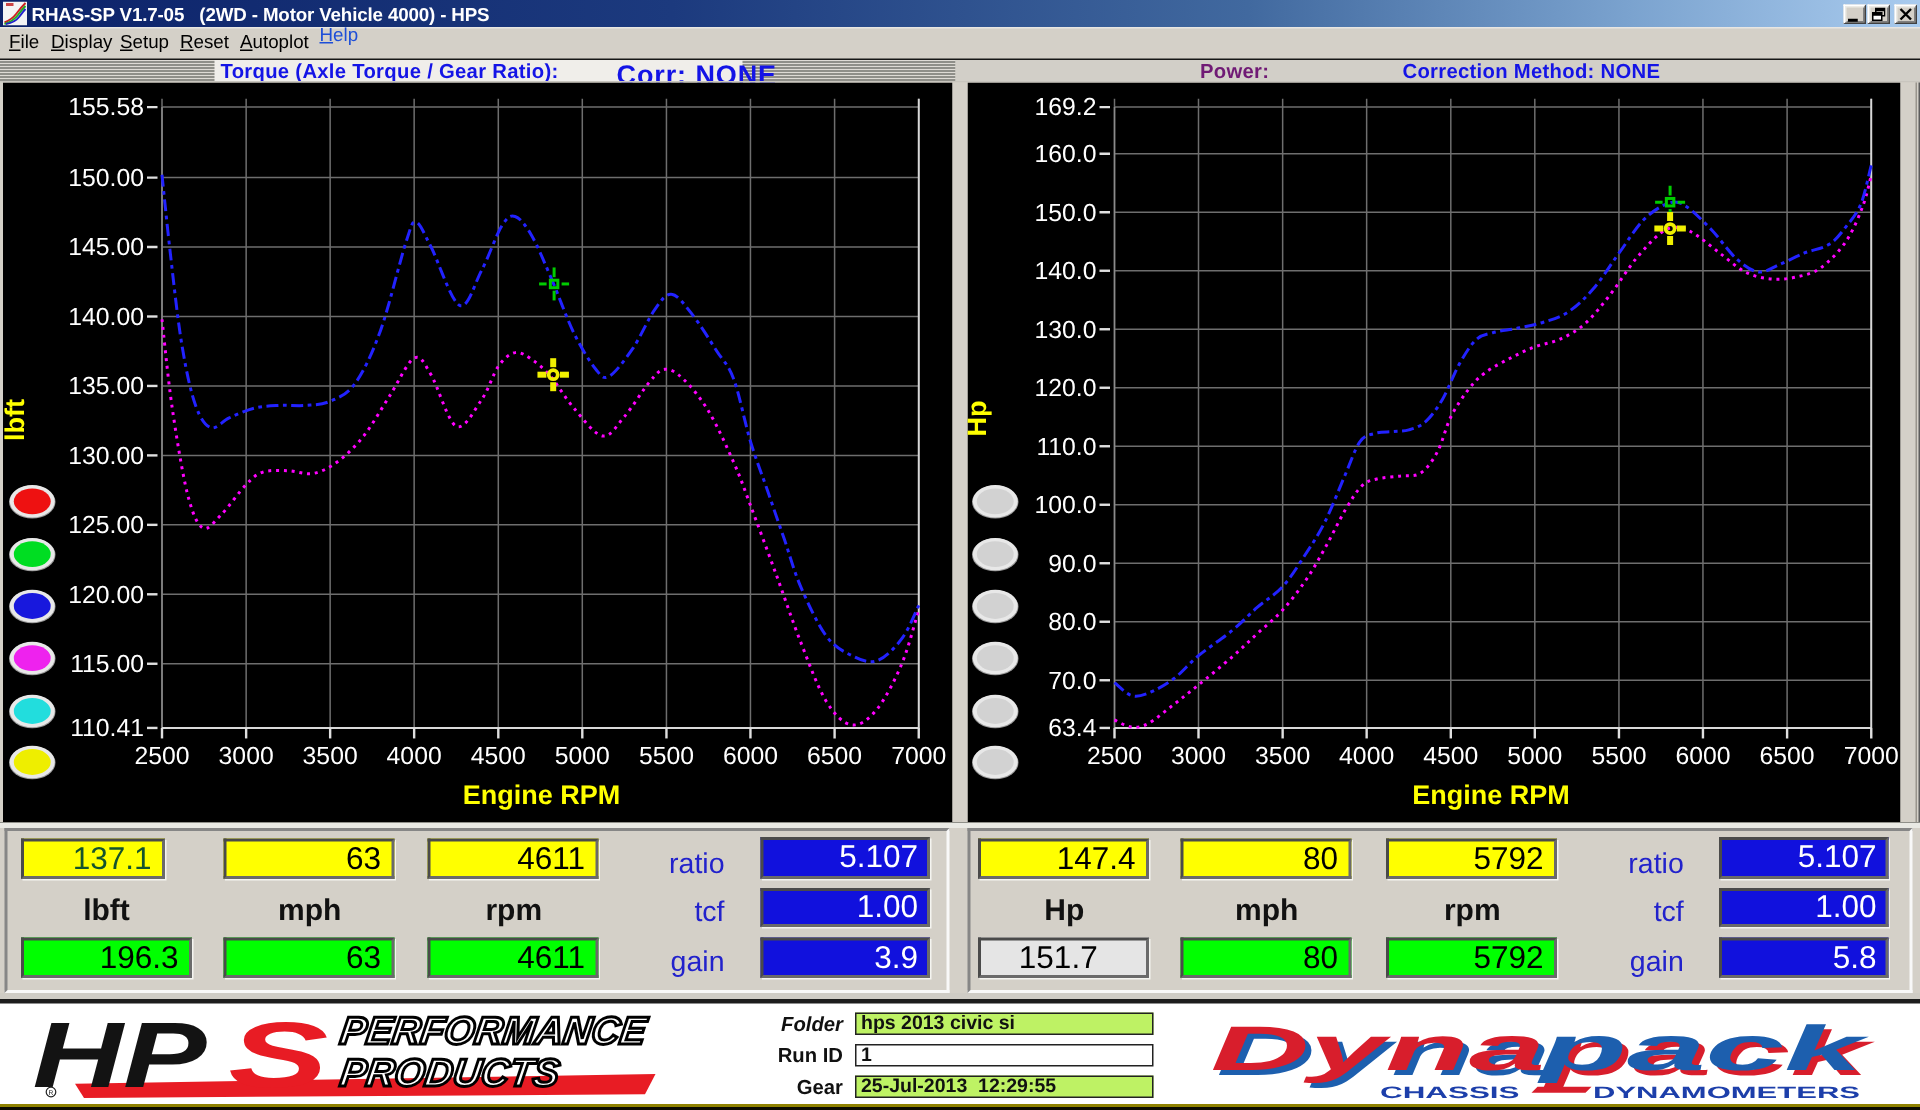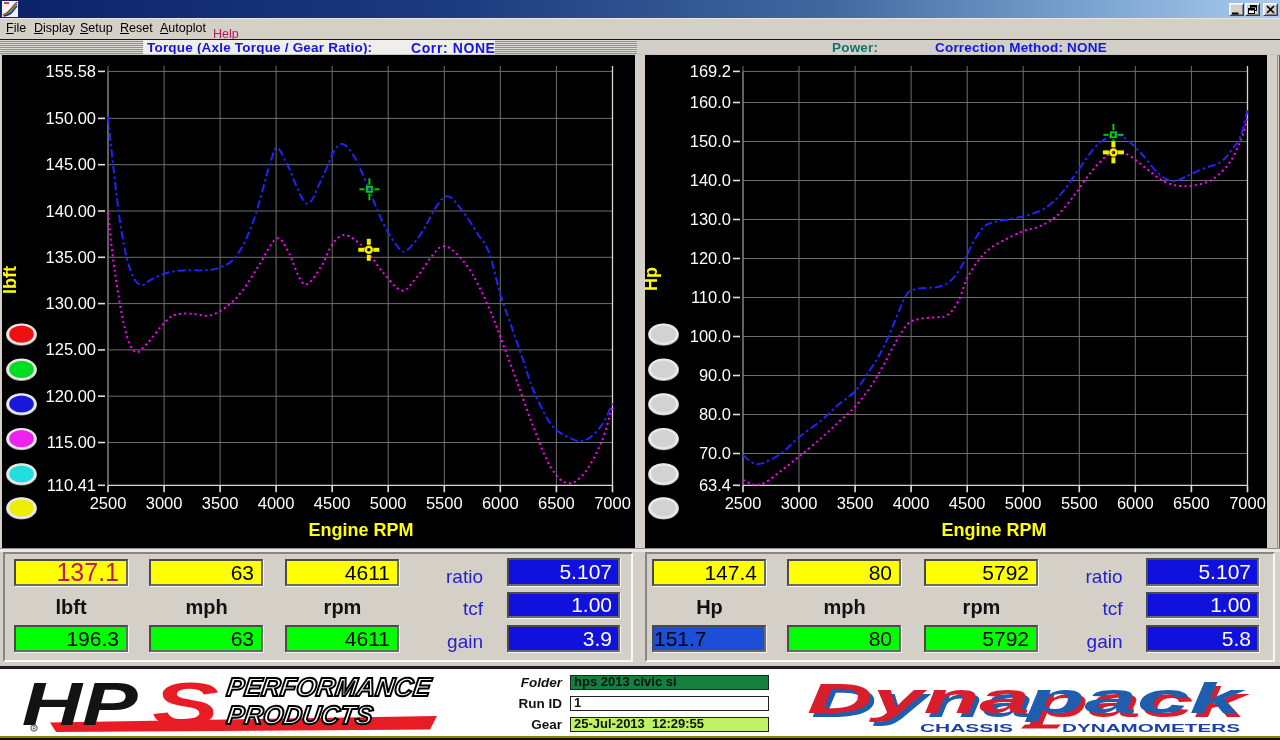--- a/index.html
+++ b/index.html
@@ -2,46 +2,47 @@
 <html><head><meta charset="utf-8"><style>html,body{margin:0;padding:0;width:1280px;height:740px;overflow:hidden;font-family:"Liberation Sans",sans-serif;}*{box-sizing:border-box;}.abs{position:absolute;}</style></head><body>
 <div style="position:relative;width:1280px;height:740px;background:#d4d0c8;">
 <div class="abs" style="left:0;top:0;width:1280px;height:18px;background:linear-gradient(to right,#0c2269 0%,#1c3a7e 35%,#41699f 65%,#7ba3cf 85%,#a9cbee 100%);"></div>
 <svg class="abs" style="left:2px;top:1px" width="16" height="16" viewBox="0 0 16 16">
       <rect width="16" height="16" fill="#f4f4f4"></rect>
       <path d="M1,14 Q6,12 9,8 T15,1" stroke="#cc2222" stroke-width="1.3" fill="none"></path>
       <path d="M1,15 Q7,13 10,9 T15,3" stroke="#22aa22" stroke-width="1.3" fill="none"></path>
       <path d="M2,15 Q8,14 11,10 T15,5" stroke="#2222cc" stroke-width="1.3" fill="none"></path>
       <rect x="2" y="1" width="5" height="2" fill="#cc4444"></rect>
     </svg>
+<div class="abs" style="left:21px;top:2.5px;font-size:12.5px;font-weight:bold;color:#fff;letter-spacing:-0.1px;">RHAS-SP V1.7-05&nbsp;&nbsp;&nbsp;(2WD - Motor Vehicle 4000) - HPS</div>
 <div class="abs" style="left:1229px;top:3px;width:15px;height:13px;background:#d4d0c8;border:1px solid;border-color:#fff #404040 #404040 #fff;box-shadow:inset 1px 1px 0 #ecebe6,inset -1px -1px 0 #808080;font-size:10px;font-weight:bold;color:#000;text-align:center;line-height:12px;"><svg width="9" height="9" viewBox="0 0 9 9" style="margin-top:2px">
         <rect x="0" y="6.5" width="6.5" height="2" fill="#000"></rect>
       </svg></div>
 <div class="abs" style="left:1245px;top:3px;width:15px;height:13px;background:#d4d0c8;border:1px solid;border-color:#fff #404040 #404040 #fff;box-shadow:inset 1px 1px 0 #ecebe6,inset -1px -1px 0 #808080;font-size:10px;font-weight:bold;color:#000;text-align:center;line-height:12px;"><svg width="9" height="9" viewBox="0 0 9 9" style="margin-top:1px">
         <rect x="2.5" y="0.5" width="6" height="5" fill="none" stroke="#000"></rect>
         <rect x="2.5" y="0.5" width="6" height="2" fill="#000"></rect>
         <rect x="0.5" y="3.5" width="6" height="5" fill="#fff" stroke="#000"></rect>
         <rect x="0.5" y="3.5" width="6" height="2" fill="#000"></rect>
       </svg></div>
 <div class="abs" style="left:1263px;top:3px;width:15px;height:13px;background:#d4d0c8;border:1px solid;border-color:#fff #404040 #404040 #fff;box-shadow:inset 1px 1px 0 #ecebe6,inset -1px -1px 0 #808080;font-size:10px;font-weight:bold;color:#000;text-align:center;line-height:12px;"><svg width="9" height="9" viewBox="0 0 9 9" style="margin-top:1px">
         <path d="M1,1 L8,8 M8,1 L1,8" stroke="#000" stroke-width="1.6"></path>
       </svg></div>
 <div class="abs" style="left:0;top:18px;width:1280px;height:20.5px;background:#d4d0c8;border-top:1px solid #e8e6e2;"></div>
 <div class="abs" style="left:6px;top:20.5px;font-size:12.5px;color:#000;"><span style="text-decoration:underline;">F</span>ile</div>
 <div class="abs" style="left:34px;top:20.5px;font-size:12.5px;color:#000;"><span style="text-decoration:underline;">D</span>isplay</div>
 <div class="abs" style="left:80px;top:20.5px;font-size:12.5px;color:#000;"><span style="text-decoration:underline;">S</span>etup</div>
 <div class="abs" style="left:120px;top:20.5px;font-size:12.5px;color:#000;"><span style="text-decoration:underline;">R</span>eset</div>
 <div class="abs" style="left:160px;top:20.5px;font-size:12.5px;color:#000;"><span style="text-decoration:underline;">A</span>utoplot</div>
-<div class="abs" style="left:213px;top:27px;font-size:12.5px;color:#be185d;"><span style="text-decoration:underline;">H</span>elp</div>
+<div class="abs" style="left:213px;top:16px;font-size:12.5px;color:#1d4ed8;"><span style="text-decoration:underline;">H</span>elp</div>
 <div class="abs" style="left:0;top:38.5px;width:1280px;height:1.5px;background:#161616;"></div>
 <div class="abs" style="left:0;top:40px;width:637px;height:14px;background:repeating-linear-gradient(to bottom,#dedbd5 0px,#dedbd5 1px,#8f8f89 1px,#8f8f89 2px);"></div>
 <div class="abs" style="left:637px;top:40px;width:643px;height:14px;background:#d2cfc8;"></div>
 <div class="abs" style="left:143px;top:40px;width:352px;height:14px;background:#f0eeea;"></div>
 <div class="abs" style="left:147px;top:40px;font-size:13.5px;font-weight:bold;color:#1414e6;letter-spacing:0.2px;">Torque (Axle Torque / Gear Ratio):</div>
-<div class="abs" style="left:411px;top:40px;font-size:14px;font-weight:bold;color:#1414e6;letter-spacing:0.6px;">Corr: NONE</div>
-<div class="abs" style="left:832px;top:40px;font-size:13.5px;font-weight:bold;color:#0f766e;letter-spacing:0.2px;">Power:</div>
+<div class="abs" style="left:411px;top:40px;font-size:18px;font-weight:bold;color:#1414e6;letter-spacing:0.6px;">Corr: NONE</div>
+<div class="abs" style="left:800px;top:40px;font-size:13.5px;font-weight:bold;color:#701a75;letter-spacing:0.2px;">Power:</div>
 <div class="abs" style="left:935px;top:40px;font-size:13.5px;font-weight:bold;color:#1414e6;letter-spacing:0.2px;">Correction Method: NONE</div>
 <div class="abs" style="left:0;top:54px;width:1280px;height:1px;background:#c8c5be;"></div>
 <div class="abs" style="left:0;top:55px;width:1280px;height:493px;background:#d4d0c8;"></div>
 <svg style="position:absolute;left:2px;top:55px" width="633" height="493" viewBox="2 55 633 493">
       <rect x="2" y="55" width="633" height="493" fill="#000"></rect>
       <g stroke="#6e6e6e" stroke-width="1">
         <line x1="108.0" y1="65.9" x2="108.0" y2="485.3"></line>
         <line x1="164.1" y1="65.9" x2="164.1" y2="485.3"></line>
         <line x1="220.1" y1="65.9" x2="220.1" y2="485.3"></line>
         <line x1="276.1" y1="65.9" x2="276.1" y2="485.3"></line>
@@ -255,38 +256,38 @@
       <ellipse cx="663.5" cy="474.0" rx="15" ry="10.8" fill="#e8e8e8"></ellipse>
       <ellipse cx="663.5" cy="474.0" rx="12.3" ry="8.6" fill="#d2d2d2"></ellipse>
       <ellipse cx="663.5" cy="508.5" rx="15.5" ry="11" fill="#9a9a9a"></ellipse>
       <ellipse cx="663.5" cy="508.0" rx="15" ry="10.8" fill="#e8e8e8"></ellipse>
       <ellipse cx="663.5" cy="508.0" rx="12.3" ry="8.6" fill="#d2d2d2"></ellipse>
     </svg>
 <div class="abs" style="left:1277px;top:55px;width:1px;height:493px;background:#98948c;"></div>
 <div class="abs" style="left:1279px;top:55px;width:1px;height:493px;background:#5c5c5c;"></div>
 <div class="abs" style="left:0;top:548px;width:1280px;height:4px;background:linear-gradient(to bottom,#8f8f89 0 1px,#e9e9e4 1px 4px);"></div>
 <div style="position:absolute;left:3px;top:552px;width:630px;height:110px;background:#d4d0c8;border:2px solid;border-color:#868686 #f8f8f8 #f8f8f8 #868686;box-sizing:border-box;"></div>
-    <div style="position:absolute;left:14px;top:559px;width:114px;height:27px;background:#ffff00;border:2px solid;border-color:#4a4a4a #6a6a6a #6a6a6a #4a4a4a;box-shadow:1px 1px 0 #f4f4f0;box-sizing:border-box;color:#be185d;font-size:25px;text-align:right;padding-right:7px;line-height:23px;">137.1</div>
+    <div style="position:absolute;left:14px;top:559px;width:96px;height:27px;background:#ffff00;border:2px solid;border-color:#4a4a4a #6a6a6a #6a6a6a #4a4a4a;box-shadow:1px 1px 0 #f4f4f0;box-sizing:border-box;color:#14532d;font-size:21px;text-align:right;padding-right:7px;line-height:23px;">137.1</div>
     <div style="position:absolute;left:14px;top:625px;width:114px;height:27px;background:#00ff00;border:2px solid;border-color:#4a4a4a #6a6a6a #6a6a6a #4a4a4a;box-shadow:1px 1px 0 #f4f4f0;box-sizing:border-box;color:#000;font-size:21px;text-align:right;padding-right:7px;line-height:23px;">196.3</div>
     <div style="position:absolute;left:149px;top:559px;width:114px;height:27px;background:#ffff00;border:2px solid;border-color:#4a4a4a #6a6a6a #6a6a6a #4a4a4a;box-shadow:1px 1px 0 #f4f4f0;box-sizing:border-box;color:#000;font-size:21px;text-align:right;padding-right:7px;line-height:23px;">63</div>
     <div style="position:absolute;left:149px;top:625px;width:114px;height:27px;background:#00ff00;border:2px solid;border-color:#4a4a4a #6a6a6a #6a6a6a #4a4a4a;box-shadow:1px 1px 0 #f4f4f0;box-sizing:border-box;color:#000;font-size:21px;text-align:right;padding-right:7px;line-height:23px;">63</div>
     <div style="position:absolute;left:285px;top:559px;width:114px;height:27px;background:#ffff00;border:2px solid;border-color:#4a4a4a #6a6a6a #6a6a6a #4a4a4a;box-shadow:1px 1px 0 #f4f4f0;box-sizing:border-box;color:#000;font-size:21px;text-align:right;padding-right:7px;line-height:23px;">4611</div>
     <div style="position:absolute;left:285px;top:625px;width:114px;height:27px;background:#00ff00;border:2px solid;border-color:#4a4a4a #6a6a6a #6a6a6a #4a4a4a;box-shadow:1px 1px 0 #f4f4f0;box-sizing:border-box;color:#000;font-size:21px;text-align:right;padding-right:7px;line-height:23px;">4611</div>
     <div style="position:absolute;left:14.0px;top:596px;width:114px;text-align:center;font-size:20px;font-weight:bold;color:#111;">lbft</div>
     <div style="position:absolute;left:149.5px;top:596px;width:114px;text-align:center;font-size:20px;font-weight:bold;color:#111;">mph</div>
     <div style="position:absolute;left:285.5px;top:596px;width:114px;text-align:center;font-size:20px;font-weight:bold;color:#111;">rpm</div>
     <div style="position:absolute;left:373.0px;top:566px;width:110px;text-align:right;font-size:19px;color:#2222cc;">ratio</div>
     <div style="position:absolute;left:373.0px;top:598px;width:110px;text-align:right;font-size:19px;color:#2222cc;">tcf</div>
     <div style="position:absolute;left:373.0px;top:631px;width:110px;text-align:right;font-size:19px;color:#2222cc;">gain</div>
     <div style="position:absolute;left:507px;top:558px;width:113px;height:28px;background:#1111dd;border:2px solid;border-color:#4a4a4a #6a6a6a #6a6a6a #4a4a4a;box-shadow:1px 1px 0 #f4f4f0;box-sizing:border-box;color:#fff;font-size:21px;text-align:right;padding-right:6px;line-height:24px;">5.107</div>
     <div style="position:absolute;left:507px;top:592px;width:113px;height:26px;background:#1111dd;border:2px solid;border-color:#4a4a4a #6a6a6a #6a6a6a #4a4a4a;box-shadow:1px 1px 0 #f4f4f0;box-sizing:border-box;color:#fff;font-size:21px;text-align:right;padding-right:6px;line-height:22px;">1.00</div>
     <div style="position:absolute;left:507px;top:625px;width:113px;height:27px;background:#1111dd;border:2px solid;border-color:#4a4a4a #6a6a6a #6a6a6a #4a4a4a;box-shadow:1px 1px 0 #f4f4f0;box-sizing:border-box;color:#fff;font-size:21px;text-align:right;padding-right:6px;line-height:23px;">3.9</div>
 <div style="position:absolute;left:645px;top:552px;width:630px;height:110px;background:#d4d0c8;border:2px solid;border-color:#868686 #f8f8f8 #f8f8f8 #868686;box-sizing:border-box;"></div>
     <div style="position:absolute;left:652px;top:559px;width:114px;height:27px;background:#ffff00;border:2px solid;border-color:#4a4a4a #6a6a6a #6a6a6a #4a4a4a;box-shadow:1px 1px 0 #f4f4f0;box-sizing:border-box;color:#000;font-size:21px;text-align:right;padding-right:7px;line-height:23px;">147.4</div>
-    <div style="position:absolute;left:652px;top:625px;width:114px;height:27px;background:#1d4ed8;border:2px solid;border-color:#4a4a4a #6a6a6a #6a6a6a #4a4a4a;box-shadow:1px 1px 0 #f4f4f0;box-sizing:border-box;color:#000;font-size:21px;text-align:left;padding-right:7px;line-height:23px;">151.7</div>
+    <div style="position:absolute;left:652px;top:625px;width:114px;height:27px;background:#e5e5e5;border:2px solid;border-color:#4a4a4a #6a6a6a #6a6a6a #4a4a4a;box-shadow:1px 1px 0 #f4f4f0;box-sizing:border-box;color:#000;font-size:21px;text-align:center;padding-right:7px;line-height:23px;">151.7</div>
     <div style="position:absolute;left:787px;top:559px;width:114px;height:27px;background:#ffff00;border:2px solid;border-color:#4a4a4a #6a6a6a #6a6a6a #4a4a4a;box-shadow:1px 1px 0 #f4f4f0;box-sizing:border-box;color:#000;font-size:21px;text-align:right;padding-right:7px;line-height:23px;">80</div>
     <div style="position:absolute;left:787px;top:625px;width:114px;height:27px;background:#00ff00;border:2px solid;border-color:#4a4a4a #6a6a6a #6a6a6a #4a4a4a;box-shadow:1px 1px 0 #f4f4f0;box-sizing:border-box;color:#000;font-size:21px;text-align:right;padding-right:7px;line-height:23px;">80</div>
     <div style="position:absolute;left:924px;top:559px;width:114px;height:27px;background:#ffff00;border:2px solid;border-color:#4a4a4a #6a6a6a #6a6a6a #4a4a4a;box-shadow:1px 1px 0 #f4f4f0;box-sizing:border-box;color:#000;font-size:21px;text-align:right;padding-right:7px;line-height:23px;">5792</div>
     <div style="position:absolute;left:924px;top:625px;width:114px;height:27px;background:#00ff00;border:2px solid;border-color:#4a4a4a #6a6a6a #6a6a6a #4a4a4a;box-shadow:1px 1px 0 #f4f4f0;box-sizing:border-box;color:#000;font-size:21px;text-align:right;padding-right:7px;line-height:23px;">5792</div>
     <div style="position:absolute;left:652.5px;top:596px;width:114px;text-align:center;font-size:20px;font-weight:bold;color:#111;">Hp</div>
     <div style="position:absolute;left:787.5px;top:596px;width:114px;text-align:center;font-size:20px;font-weight:bold;color:#111;">mph</div>
     <div style="position:absolute;left:924.5px;top:596px;width:114px;text-align:center;font-size:20px;font-weight:bold;color:#111;">rpm</div>
     <div style="position:absolute;left:1012.5px;top:566px;width:110px;text-align:right;font-size:19px;color:#2222cc;">ratio</div>
     <div style="position:absolute;left:1012.5px;top:598px;width:110px;text-align:right;font-size:19px;color:#2222cc;">tcf</div>
     <div style="position:absolute;left:1012.5px;top:631px;width:110px;text-align:right;font-size:19px;color:#2222cc;">gain</div>
@@ -301,21 +302,21 @@
       <g font-family="Liberation Sans, sans-serif" font-weight="bold" font-style="italic" font-size="62px">
         <text x="15" y="61" textLength="80" lengthAdjust="spacingAndGlyphs" transform="scale(1.45,1)" fill="#131313">HP</text>
         <text x="105" y="61" textLength="46" lengthAdjust="spacingAndGlyphs" transform="scale(1.45,1)" fill="#e81c24">S</text>
       </g>
       <circle cx="34" cy="64" r="3.2" fill="none" stroke="#222" stroke-width="0.8"></circle>
       <text x="34" y="66.2" font-size="4.5px" text-anchor="middle" fill="#222" font-family="Liberation Sans, sans-serif">R</text>
     </svg>
 <div class="abs" style="left:227px;top:672px;font-size:26px;font-weight:bold;font-style:italic;color:#fff;-webkit-text-stroke:2px #000;transform:skewX(-8deg);letter-spacing:0px;">PERFORMANCE</div>
 <div class="abs" style="left:227px;top:700px;font-size:26px;font-weight:bold;font-style:italic;color:#fff;-webkit-text-stroke:2px #000;transform:skewX(-8deg);letter-spacing:0px;">PRODUCTS</div>
 <div class="abs" style="left:460px;top:675.0px;width:102px;text-align:right;font-size:13.5px;font-weight:bold;color:#111;font-style:italic;">Folder</div>
-<div class="abs" style="left:570px;top:674.5px;width:199px;height:15.5px;background:#15803d;border:1.5px solid #222;font-size:13px;font-weight:bold;color:#111;line-height:12.5px;padding-left:3px;">hps 2013 civic si</div>
+<div class="abs" style="left:570px;top:674.5px;width:199px;height:15.5px;background:#bef264;border:1.5px solid #222;font-size:13px;font-weight:bold;color:#111;line-height:12.5px;padding-left:3px;">hps 2013 civic si</div>
 <div class="abs" style="left:460px;top:696.0px;width:102px;text-align:right;font-size:13.5px;font-weight:bold;color:#111;">Run ID</div>
 <div class="abs" style="left:570px;top:695.5px;width:199px;height:15.5px;background:#fff;border:1.5px solid #222;font-size:13px;font-weight:bold;color:#111;line-height:12.5px;padding-left:3px;">1</div>
 <div class="abs" style="left:460px;top:717.0px;width:102px;text-align:right;font-size:13.5px;font-weight:bold;color:#111;">Gear</div>
 <div class="abs" style="left:570px;top:716.5px;width:199px;height:15.5px;background:#bef264;border:1.5px solid #222;font-size:13px;font-weight:bold;color:#111;line-height:12.5px;padding-left:3px;">25-Jul-2013&nbsp;&nbsp;12:29:55</div>
 <svg class="abs" style="left:800px;top:668px" width="460" height="70" viewBox="0 0 460 70">
       <g font-family="Liberation Sans, sans-serif" font-weight="bold" font-style="italic" font-size="42px">
         <text x="11" y="48.5" textLength="223" lengthAdjust="spacingAndGlyphs" fill="#1d5fae">Dyna</text>
         <text x="7" y="45" textLength="223" lengthAdjust="spacingAndGlyphs" fill="#d81e2c">Dyna</text>
         <text x="231" y="48.5" textLength="215" lengthAdjust="spacingAndGlyphs" fill="#d81e2c">pack</text>
         <text x="227" y="45" textLength="215" lengthAdjust="spacingAndGlyphs" fill="#1d5fae">pack</text>

